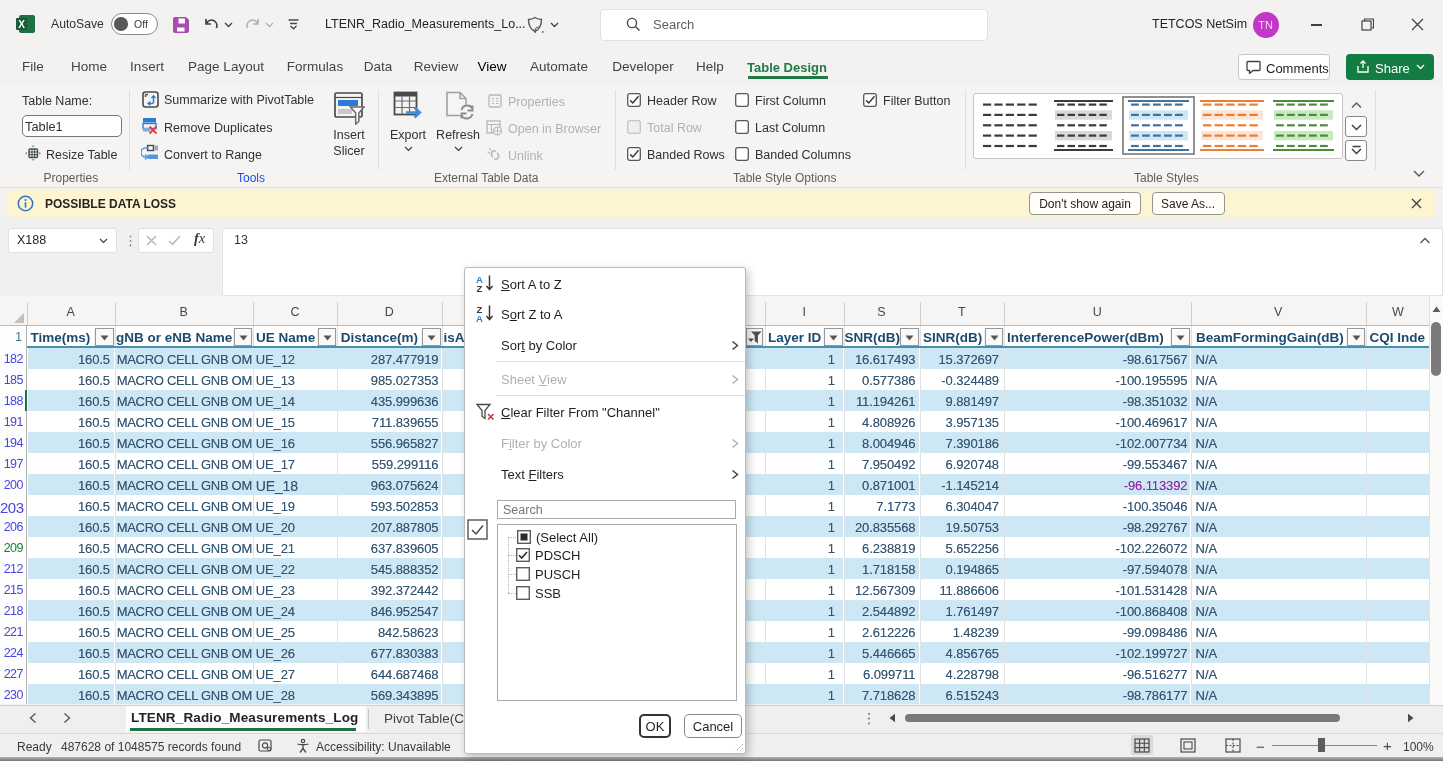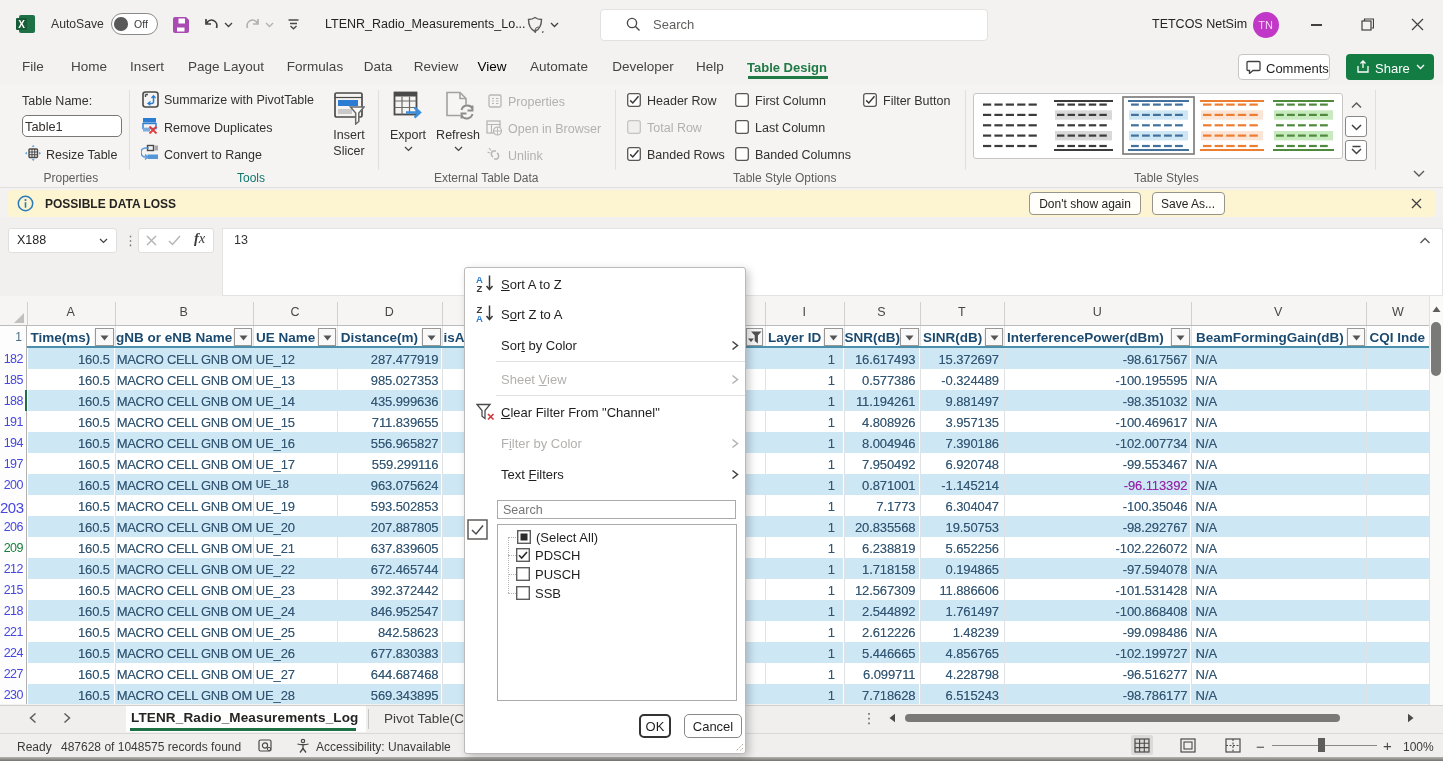--- a/index.html
+++ b/index.html
@@ -139,21 +139,21 @@
 <div class="a" style="left:164px;top:148px;font-size:12.5px;color:#323130;">Convert to Range</div>
 <svg class="a" style="left:333px;top:91px" width="32" height="34" viewBox="0 0 32 34">
 <rect x="2" y="2" width="27" height="24" rx="1.5" fill="none" stroke="#4a4a4a" stroke-width="1.7"></rect>
 <path d="M2 6.5 h27" stroke="#4a4a4a" stroke-width="1.2"></path>
 <rect x="5" y="9" width="20" height="6" fill="#2b7cd3"></rect>
 <rect x="5" y="18" width="14" height="5" fill="#c9c9c9"></rect>
 <path d="M17.5 16 h13.5 l-5.2 6 v8.5 l-3.1 2.5 v-11 z" fill="#fff" stroke="#6a6a6a" stroke-width="1.5"></path>
 </svg>
 <div class="a" style="left:349px;top:128px;transform:translateX(-50%);font-size:12.5px;color:#323130;">Insert</div>
 <div class="a" style="left:349px;top:144px;transform:translateX(-50%);font-size:12.5px;color:#323130;">Slicer</div>
-<div class="a" style="left:237px;top:171px;font-size:12px;color:#0f766e;">Tools</div>
+<div class="a" style="left:237px;top:171px;font-size:12px;color:#1d4ed8;">Tools</div>
 <div class="a" style="left:378px;top:90px;width:1px;height:80px;background:#e1dfdd;"></div>
 <svg class="a" style="left:393px;top:91px" width="30" height="31" viewBox="0 0 30 31">
 <rect x="1.5" y="1.5" width="22" height="22" fill="none" stroke="#4a4a4a" stroke-width="1.8"></rect>
 <rect x="1.5" y="1.5" width="22" height="4" fill="#4a4a4a"></rect>
 <path d="M1.5 10 h22 M1.5 16.5 h22 M9 5.5 v18 M16.5 5.5 v18" stroke="#6a6a6a" stroke-width="1.2"></path>
 <path d="M13 21.5 h13 M21.5 16.5 L27 21.5 L21.5 26.5" fill="none" stroke="#3d8edb" stroke-width="2.4"></path>
 </svg>
 <div class="a" style="left:408px;top:128px;transform:translateX(-50%);font-size:12.5px;color:#323130;">Export</div>
 <svg class="a" style="left:404px;top:146px" width="9" height="6" viewBox="0 0 9 6">
       <path d="M1 1 L4.5 4.5 L8 1" fill="none" stroke="#404040" stroke-width="1.2"></path>
@@ -662,21 +662,21 @@
 <div class="a" style="left:116.7px;top:456.5px;width:136.0px;overflow:hidden;white-space:nowrap;font-size:13px;letter-spacing:-0.3px;color:#315572;text-shadow:0 0 0.6px rgba(45,80,110,0.55);">MACRO CELL GNB OMNI</div>
 <div class="a" style="left:255.7px;top:456.5px;width:78px;overflow:hidden;white-space:nowrap;font-size:13px;letter-spacing:-0.1px;color:#315572;text-shadow:0 0 0.6px rgba(45,80,110,0.55);">UE_17</div>
 <div class="a" style="left:338.5px;top:456.5px;width:100px;text-align:right;font-size:13px;letter-spacing:-0.1px;color:#315572;text-shadow:0 0 0.6px rgba(45,80,110,0.55);">559.299116</div>
 <div class="a" style="left:785px;top:456.5px;width:50px;text-align:right;font-size:13px;letter-spacing:-0.1px;color:#315572;text-shadow:0 0 0.6px rgba(45,80,110,0.55);">1</div>
 <div class="a" style="left:815.5px;top:456.5px;width:100px;text-align:right;font-size:13px;letter-spacing:-0.1px;color:#315572;text-shadow:0 0 0.6px rgba(45,80,110,0.55);">7.950492</div>
 <div class="a" style="left:899px;top:456.5px;width:100px;text-align:right;font-size:13px;letter-spacing:-0.1px;color:#315572;text-shadow:0 0 0.6px rgba(45,80,110,0.55);">6.920748</div>
 <div class="a" style="left:1077.5px;top:456.5px;width:110px;text-align:right;font-size:13px;letter-spacing:-0.1px;color:#315572;text-shadow:0 0 0.6px rgba(45,80,110,0.55);">-99.553467</div>
 <div class="a" style="left:1195.6px;top:456.5px;width:60px;overflow:hidden;white-space:nowrap;font-size:13px;letter-spacing:-0.1px;color:#315572;text-shadow:0 0 0.6px rgba(45,80,110,0.55);">N/A</div>
 <div class="a" style="left:40px;top:477.5px;width:70px;text-align:right;font-size:13px;letter-spacing:-0.1px;color:#315572;text-shadow:0 0 0.6px rgba(45,80,110,0.55);">160.5</div>
 <div class="a" style="left:116.7px;top:477.5px;width:136.0px;overflow:hidden;white-space:nowrap;font-size:13px;letter-spacing:-0.3px;color:#315572;text-shadow:0 0 0.6px rgba(45,80,110,0.55);">MACRO CELL GNB OMNI</div>
-<div class="a" style="left:255.7px;top:477.5px;width:78px;overflow:hidden;white-space:nowrap;font-size:11px;letter-spacing:-0.1px;color:#315572;text-shadow:0 0 0.6px rgba(45,80,110,0.55);">UE_18</div>
+<div class="a" style="left:255.7px;top:477.5px;width:78px;overflow:hidden;white-space:nowrap;font-size:14px;letter-spacing:-0.1px;color:#315572;text-shadow:0 0 0.6px rgba(45,80,110,0.55);">UE_18</div>
 <div class="a" style="left:338.5px;top:477.5px;width:100px;text-align:right;font-size:13px;letter-spacing:-0.1px;color:#315572;text-shadow:0 0 0.6px rgba(45,80,110,0.55);">963.075624</div>
 <div class="a" style="left:785px;top:477.5px;width:50px;text-align:right;font-size:13px;letter-spacing:-0.1px;color:#315572;text-shadow:0 0 0.6px rgba(45,80,110,0.55);">1</div>
 <div class="a" style="left:815.5px;top:477.5px;width:100px;text-align:right;font-size:13px;letter-spacing:-0.1px;color:#315572;text-shadow:0 0 0.6px rgba(45,80,110,0.55);">0.871001</div>
 <div class="a" style="left:899px;top:477.5px;width:100px;text-align:right;font-size:13px;letter-spacing:-0.1px;color:#315572;text-shadow:0 0 0.6px rgba(45,80,110,0.55);">-1.145214</div>
 <div class="a" style="left:1077.5px;top:477.5px;width:110px;text-align:right;font-size:13px;letter-spacing:-0.1px;color:#a21caf;text-shadow:0 0 0.6px rgba(45,80,110,0.55);">-96.113392</div>
 <div class="a" style="left:1195.6px;top:477.5px;width:60px;overflow:hidden;white-space:nowrap;font-size:13px;letter-spacing:-0.1px;color:#315572;text-shadow:0 0 0.6px rgba(45,80,110,0.55);">N/A</div>
 <div class="a" style="left:40px;top:498.5px;width:70px;text-align:right;font-size:13px;letter-spacing:-0.1px;color:#315572;text-shadow:0 0 0.6px rgba(45,80,110,0.55);">160.5</div>
 <div class="a" style="left:116.7px;top:498.5px;width:136.0px;overflow:hidden;white-space:nowrap;font-size:13px;letter-spacing:-0.3px;color:#315572;text-shadow:0 0 0.6px rgba(45,80,110,0.55);">MACRO CELL GNB OMNI</div>
 <div class="a" style="left:255.7px;top:498.5px;width:78px;overflow:hidden;white-space:nowrap;font-size:13px;letter-spacing:-0.1px;color:#315572;text-shadow:0 0 0.6px rgba(45,80,110,0.55);">UE_19</div>
 <div class="a" style="left:338.5px;top:498.5px;width:100px;text-align:right;font-size:13px;letter-spacing:-0.1px;color:#315572;text-shadow:0 0 0.6px rgba(45,80,110,0.55);">593.502853</div>
@@ -699,21 +699,21 @@
 <div class="a" style="left:255.7px;top:540.5px;width:78px;overflow:hidden;white-space:nowrap;font-size:13px;letter-spacing:-0.1px;color:#315572;text-shadow:0 0 0.6px rgba(45,80,110,0.55);">UE_21</div>
 <div class="a" style="left:338.5px;top:540.5px;width:100px;text-align:right;font-size:13px;letter-spacing:-0.1px;color:#315572;text-shadow:0 0 0.6px rgba(45,80,110,0.55);">637.839605</div>
 <div class="a" style="left:785px;top:540.5px;width:50px;text-align:right;font-size:13px;letter-spacing:-0.1px;color:#315572;text-shadow:0 0 0.6px rgba(45,80,110,0.55);">1</div>
 <div class="a" style="left:815.5px;top:540.5px;width:100px;text-align:right;font-size:13px;letter-spacing:-0.1px;color:#315572;text-shadow:0 0 0.6px rgba(45,80,110,0.55);">6.238819</div>
 <div class="a" style="left:899px;top:540.5px;width:100px;text-align:right;font-size:13px;letter-spacing:-0.1px;color:#315572;text-shadow:0 0 0.6px rgba(45,80,110,0.55);">5.652256</div>
 <div class="a" style="left:1077.5px;top:540.5px;width:110px;text-align:right;font-size:13px;letter-spacing:-0.1px;color:#315572;text-shadow:0 0 0.6px rgba(45,80,110,0.55);">-102.226072</div>
 <div class="a" style="left:1195.6px;top:540.5px;width:60px;overflow:hidden;white-space:nowrap;font-size:13px;letter-spacing:-0.1px;color:#315572;text-shadow:0 0 0.6px rgba(45,80,110,0.55);">N/A</div>
 <div class="a" style="left:40px;top:561.5px;width:70px;text-align:right;font-size:13px;letter-spacing:-0.1px;color:#315572;text-shadow:0 0 0.6px rgba(45,80,110,0.55);">160.5</div>
 <div class="a" style="left:116.7px;top:561.5px;width:136.0px;overflow:hidden;white-space:nowrap;font-size:13px;letter-spacing:-0.3px;color:#315572;text-shadow:0 0 0.6px rgba(45,80,110,0.55);">MACRO CELL GNB OMNI</div>
 <div class="a" style="left:255.7px;top:561.5px;width:78px;overflow:hidden;white-space:nowrap;font-size:13px;letter-spacing:-0.1px;color:#315572;text-shadow:0 0 0.6px rgba(45,80,110,0.55);">UE_22</div>
-<div class="a" style="left:338.5px;top:561.5px;width:100px;text-align:right;font-size:13px;letter-spacing:-0.1px;color:#315572;text-shadow:0 0 0.6px rgba(45,80,110,0.55);">672.465744</div>
+<div class="a" style="left:338.5px;top:561.5px;width:100px;text-align:right;font-size:13px;letter-spacing:-0.1px;color:#315572;text-shadow:0 0 0.6px rgba(45,80,110,0.55);">545.888352</div>
 <div class="a" style="left:785px;top:561.5px;width:50px;text-align:right;font-size:13px;letter-spacing:-0.1px;color:#315572;text-shadow:0 0 0.6px rgba(45,80,110,0.55);">1</div>
 <div class="a" style="left:815.5px;top:561.5px;width:100px;text-align:right;font-size:13px;letter-spacing:-0.1px;color:#315572;text-shadow:0 0 0.6px rgba(45,80,110,0.55);">1.718158</div>
 <div class="a" style="left:899px;top:561.5px;width:100px;text-align:right;font-size:13px;letter-spacing:-0.1px;color:#315572;text-shadow:0 0 0.6px rgba(45,80,110,0.55);">0.194865</div>
 <div class="a" style="left:1077.5px;top:561.5px;width:110px;text-align:right;font-size:13px;letter-spacing:-0.1px;color:#315572;text-shadow:0 0 0.6px rgba(45,80,110,0.55);">-97.594078</div>
 <div class="a" style="left:1195.6px;top:561.5px;width:60px;overflow:hidden;white-space:nowrap;font-size:13px;letter-spacing:-0.1px;color:#315572;text-shadow:0 0 0.6px rgba(45,80,110,0.55);">N/A</div>
 <div class="a" style="left:40px;top:582.5px;width:70px;text-align:right;font-size:13px;letter-spacing:-0.1px;color:#315572;text-shadow:0 0 0.6px rgba(45,80,110,0.55);">160.5</div>
 <div class="a" style="left:116.7px;top:582.5px;width:136.0px;overflow:hidden;white-space:nowrap;font-size:13px;letter-spacing:-0.3px;color:#315572;text-shadow:0 0 0.6px rgba(45,80,110,0.55);">MACRO CELL GNB OMNI</div>
 <div class="a" style="left:255.7px;top:582.5px;width:78px;overflow:hidden;white-space:nowrap;font-size:13px;letter-spacing:-0.1px;color:#315572;text-shadow:0 0 0.6px rgba(45,80,110,0.55);">UE_23</div>
 <div class="a" style="left:338.5px;top:582.5px;width:100px;text-align:right;font-size:13px;letter-spacing:-0.1px;color:#315572;text-shadow:0 0 0.6px rgba(45,80,110,0.55);">392.372442</div>
 <div class="a" style="left:785px;top:582.5px;width:50px;text-align:right;font-size:13px;letter-spacing:-0.1px;color:#315572;text-shadow:0 0 0.6px rgba(45,80,110,0.55);">1</div>

